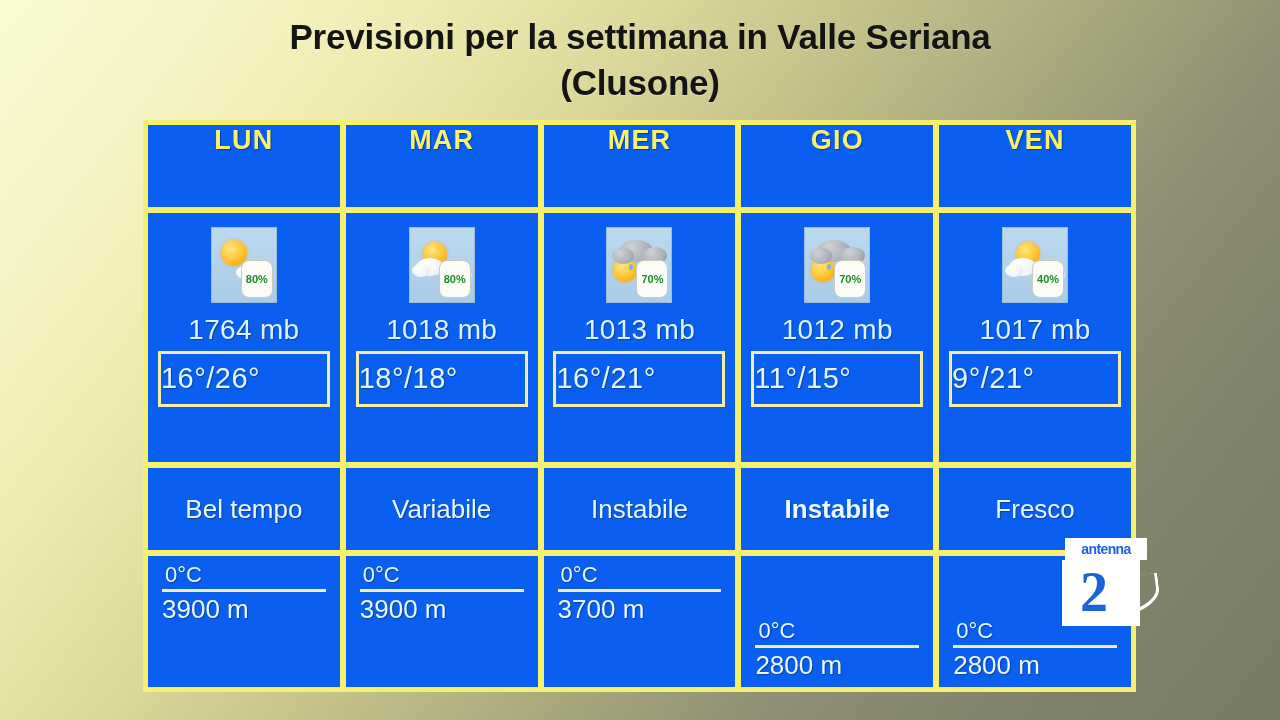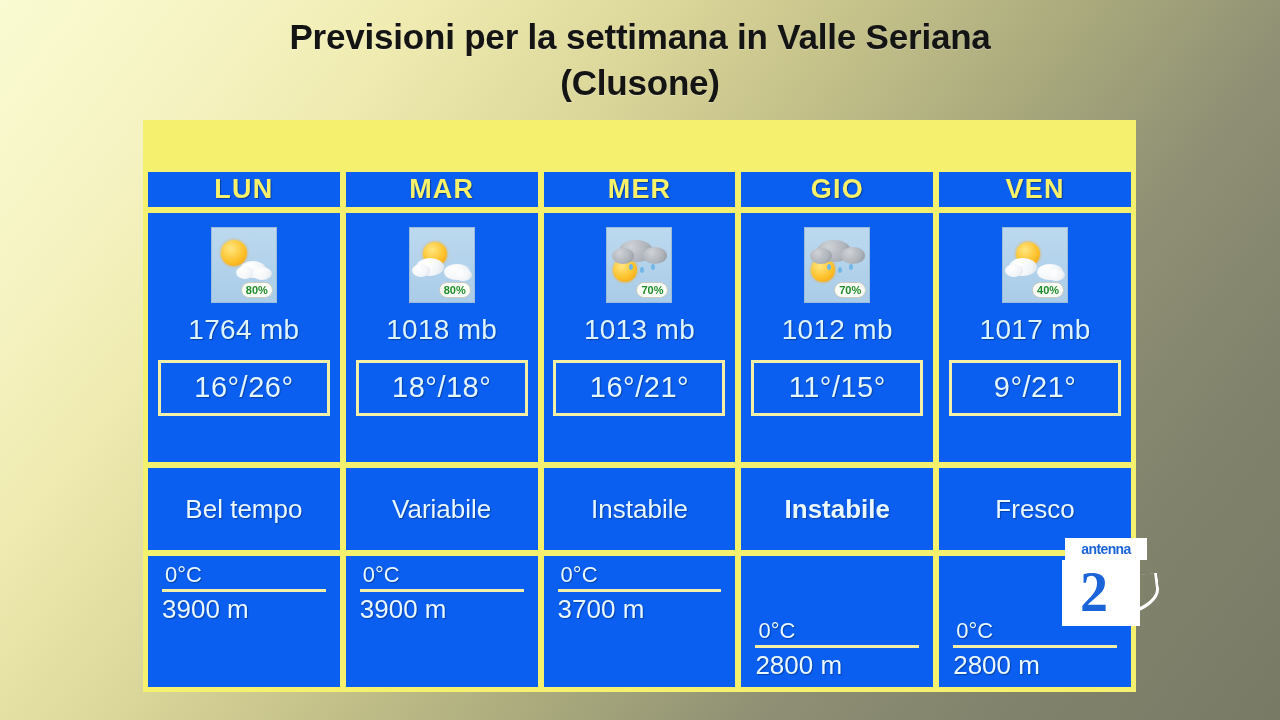--- a/index.html
+++ b/index.html
@@ -68,22 +68,21 @@
     background: #0a5ef0;
     position: relative;
     display: flex;
     flex-direction: column;
     min-width: 0;
   }
 
   
   .day-cell {
     align-items: center;
-    justify-content: center;
-    margin-top: 47px;
+    justify-content: flex-start;
   }
   .day-label {
     color: #f7f26a;
     font-weight: bold;
     font-size: 27px;
     letter-spacing: 1.2px;
     text-shadow: 1px 1px 1px rgba(0,0,0,0.35);
   }
 
   
@@ -142,43 +141,42 @@
     background: #6fb7e6;
   }
 
   .pct-badge {
     position: absolute;
     right: 3px;
     bottom: 4px;
     background: #fbfcf6;
     border: 1px solid #c7ccbe;
     border-radius: 8px;
-    padding: 0 4px;
+    padding: 11px 4px;
     font-size: 11px;
     font-weight: bold;
     color: #1d8b2a;
     line-height: 14px;
   }
 
   .pressure {
     margin-top: 11px;
     color: #ddf4fd;
     font-size: 28px;
     letter-spacing: 0.3px;
     text-shadow: 1px 1px 1px rgba(0,0,0,0.3);
   }
 
   .temp-box {
-    margin-top: 14px;
+    margin-top: 5px;
     width: 172px;
     height: 56px;
     border: 3px solid #f3efa6;
     display: flex;
     align-items: center;
-    justify-content: center;
   }
   .temp-text {
     color: #e4f7ff;
     font-size: 29px;
     letter-spacing: 0.5px;
     text-shadow: 1px 1px 1px rgba(0,0,0,0.3);
   }
 
   
   .desc-cell { align-items: center; justify-content: center; }

